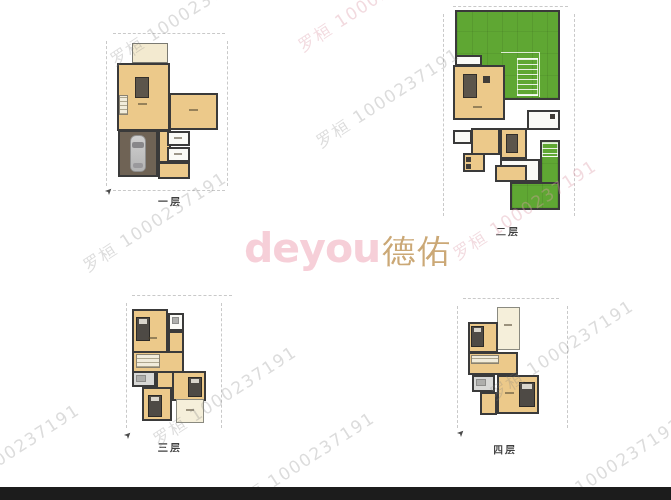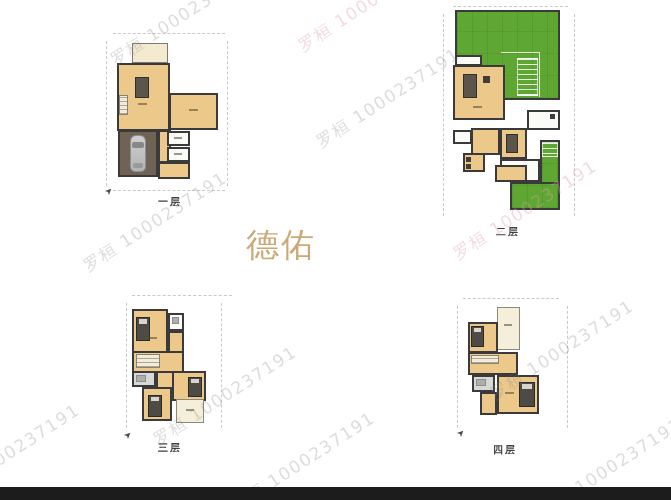--- a/index.html
+++ b/index.html
@@ -163,20 +163,21 @@
     <div class="room tan" style="left:25px;top:94px;width:17px;height:23px;"></div>
     <div class="room tan" style="left:42px;top:77px;width:42px;height:39px;"></div>
     <div class="bed" style="left:64px;top:84px;width:16px;height:25px;"></div>
     <div class="rl" style="left:50px;top:94px;width:9px;"></div>
 
     <div class="north" style="left:2px;top:130px;">➤</div>
     <div class="floorlabel" style="left:38px;top:145px;">四层</div>
   </div>
 
   <div class="logo">
+    <span class="latin">deyou</span>
     <span class="cjk">德佑</span>
   </div>
 
   <span class="wm gray" style="left:-62px;top:488px;">罗桓 1000237191</span>
   <span class="wm gray" style="left:233px;top:496px;">罗桓 1000237191</span>
   <span class="wm gray" style="left:540px;top:502px;">罗桓 1000237191</span>
   <span class="wm gray" style="left:155px;top:430px;">罗桓 1000237191</span>
   <span class="wm gray" style="left:85px;top:256px;">罗桓 1000237191</span>
   <span class="wm gray" style="left:492px;top:384px;">罗桓 1000237191</span>
   <span class="wm gray" style="left:318px;top:132px;">罗桓 1000237191</span>

